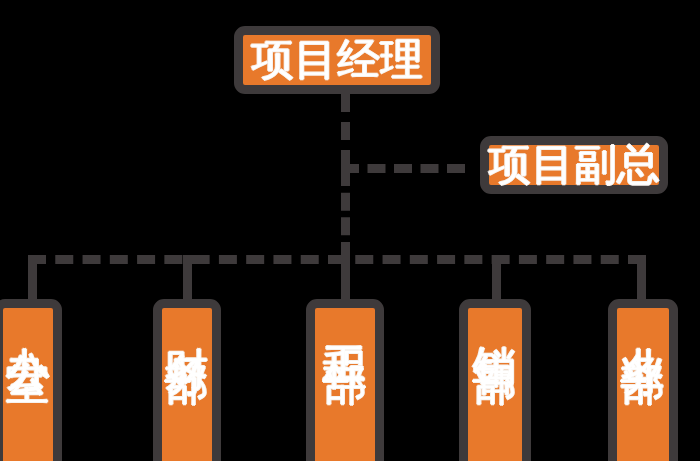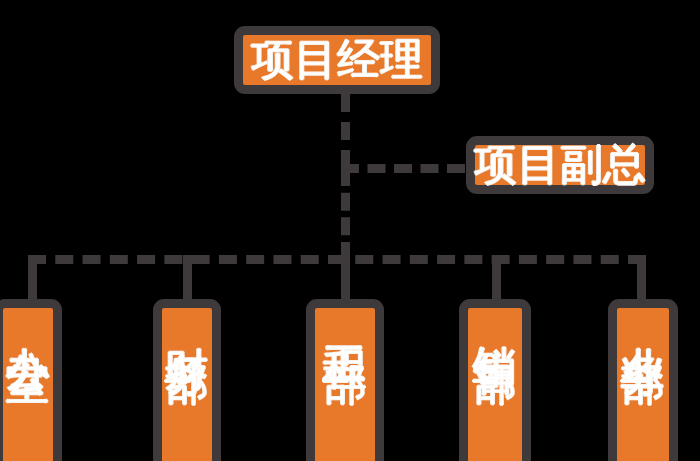--- a/index.html
+++ b/index.html
@@ -87,21 +87,21 @@
   <div class="conn conn-solid-v" style="left:28px; top:239px; width:9px; height:48px;"></div>
   <div class="conn conn-solid-v" style="left:183px; top:239px; width:9px; height:48px;"></div>
   <div class="conn conn-solid-v" style="left:341px; top:239px; width:9px; height:48px;"></div>
   <div class="conn conn-solid-v" style="left:492px; top:239px; width:9px; height:48px;"></div>
   <div class="conn conn-solid-v" style="left:637px; top:239px; width:9px; height:48px;"></div>
 
   <div class="node node-horizontal" style="left:234px; top:10px; width:206px; height:68px;">
     <span class="node-label">项目经理</span>
   </div>
 
-  <div class="node node-horizontal" style="left:466px; top:120px; width:188px; height:58px;">
+  <div class="node node-horizontal" style="left:480px; top:120px; width:188px; height:58px;">
     <span class="node-label">项目副总</span>
   </div>
 
   <div class="node node-vertical" style="left:-6px; top:283px; width:68px; height:180px;">
     <span class="node-label">办公室</span>
   </div>
 
   <div class="node node-vertical" style="left:153px; top:283px; width:68px; height:180px;">
     <span class="node-label">财务部</span>
   </div>

